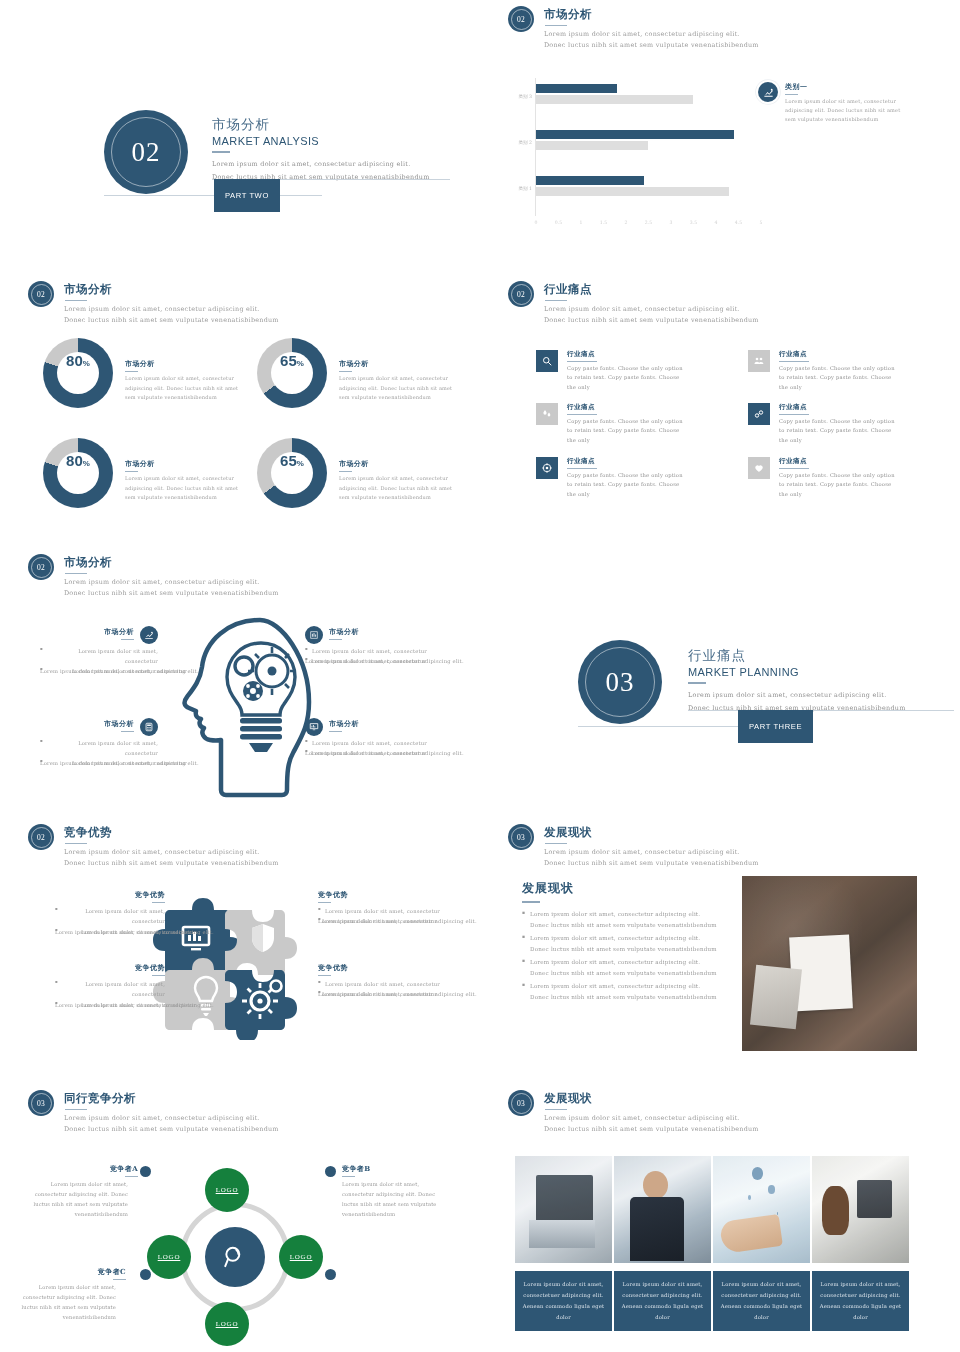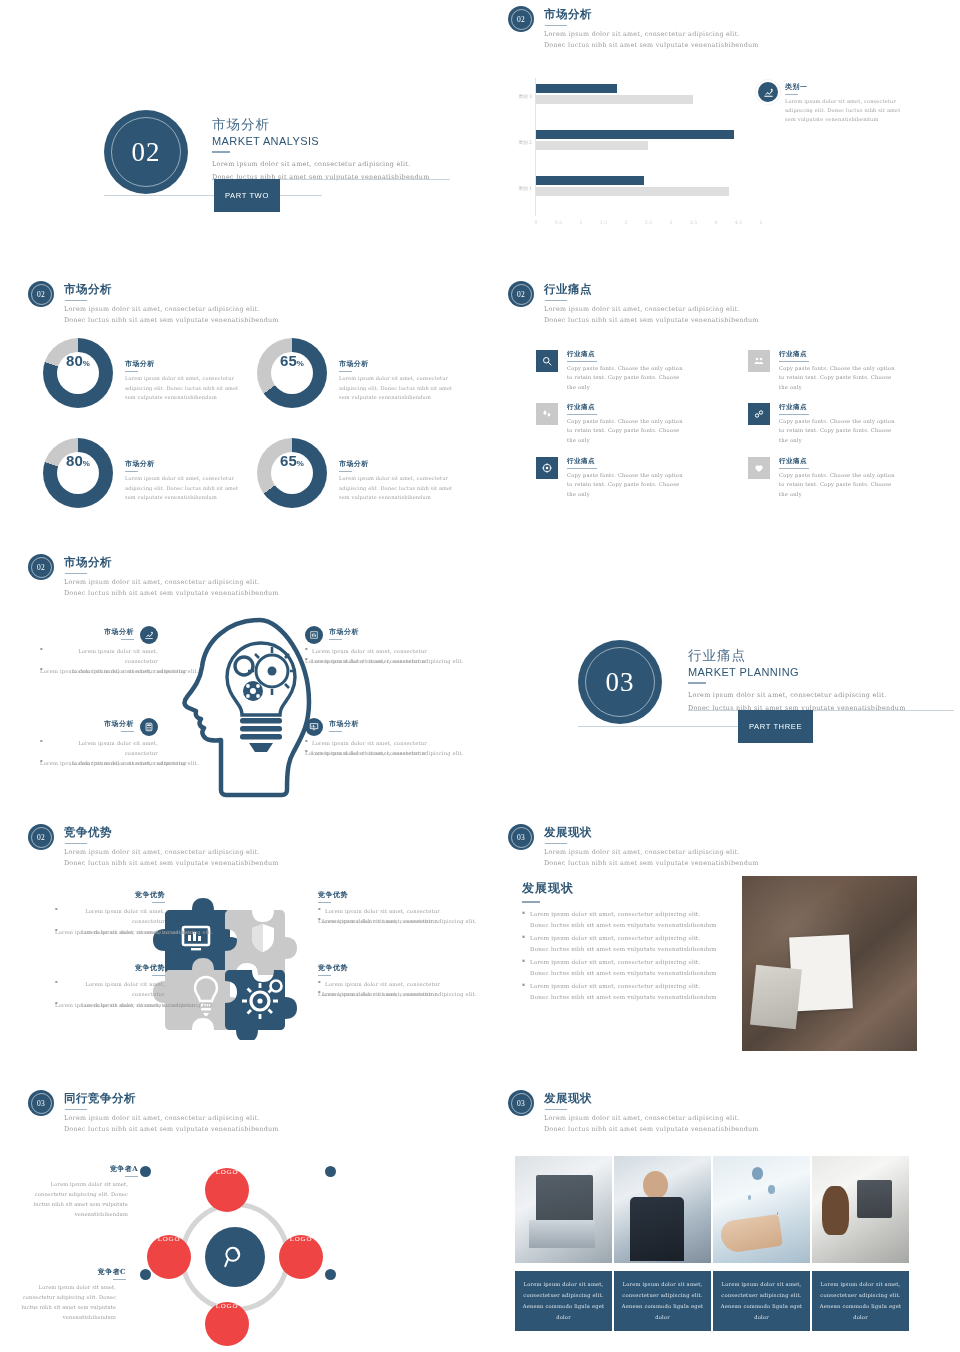--- a/index.html
+++ b/index.html
@@ -162,23 +162,23 @@
   .ph-office::after{content:"";position:absolute;left:10%;top:28%;width:28%;height:46%;
      border-radius:40% 40% 30% 30%;background:#6a4a33;}
   .photo-veil{position:absolute;inset:0;background:rgba(255,255,255,.12);}
 
   .cap{position:absolute;background:#2e5674;color:#dfe7ee;font-size:5.2px;line-height:2.1;
        font-family:"DejaVu Serif",serif;text-align:center;display:flex;align-items:center;
        justify-content:center;padding:4px 6px;letter-spacing:.2px;}
 
   
   .cc-ring{position:absolute;border:5px solid #d5d5d5;border-radius:50%;}
-  .cc-lobe{position:absolute;border-radius:50%;background:#ef4444;color:#fff;
-           display:flex;align-items:flex-start;justify-content:center;
-           font-size:7px;font-family:"Liberation Serif",serif;letter-spacing:.8px;}
+  .cc-lobe{position:absolute;border-radius:50%;background:#15803d;color:#fff;
+           display:flex;align-items:center;justify-content:center;
+           font-size:7px;font-family:"Liberation Serif",serif;letter-spacing:.8px;text-decoration:underline;}
   .cc-center{position:absolute;border-radius:50%;background:#2e5674;
              display:flex;align-items:center;justify-content:center;}
   .cc-dot{position:absolute;width:11px;height:11px;border-radius:50%;background:#2e5674;}
   .cc-t{font-size:7px;color:#2e5674;font-weight:bold;font-family:"DejaVu Serif",serif;letter-spacing:.4px;}
   .cc-rule{width:13px;height:1.3px;background:#9fb3c4;margin:2px 0 3px 0;}
   .cc-d{font-size:5.1px;color:#9a9a9a;line-height:1.95;font-family:"DejaVu Serif",serif;width:108px;letter-spacing:.15px;}
 </style>
 </head>
 <body>
 
@@ -727,20 +727,25 @@
       </div>
 
     <div class="cc-dot" style="left:140px;top:82px;"></div>
     <div style="position:absolute;left:20px;top:80px;width:118px;text-align:right;">
       <div class="cc-t">竞争者A</div>
       <div class="cc-rule" style="margin-left:auto;"></div>
       <div class="cc-d" style="text-align:right;">Lorem ipsum dolor sit amet, consectetur adipiscing elit. Donec luctus nibh sit amet sem vulputate venenatisbibendum</div>
     </div>
 
     <div class="cc-dot" style="left:325px;top:82px;"></div>
+    <div style="position:absolute;left:342px;top:80px;width:118px;">
+      <div class="cc-t">竞争者B</div>
+      <div class="cc-rule"></div>
+      <div class="cc-d">Lorem ipsum dolor sit amet, consectetur adipiscing elit. Donec luctus nibh sit amet sem vulputate venenatisbibendum</div>
+    </div>
 
     <div class="cc-dot" style="left:140px;top:185px;"></div>
     <div style="position:absolute;left:8px;top:183px;width:118px;text-align:right;">
       <div class="cc-t">竞争者C</div>
       <div class="cc-rule" style="margin-left:auto;"></div>
       <div class="cc-d" style="text-align:right;">Lorem ipsum dolor sit amet, consectetur adipiscing elit. Donec luctus nibh sit amet sem vulputate venenatisbibendum</div>
     </div>
 
     <div class="cc-dot" style="left:325px;top:185px;"></div>
   </div>

